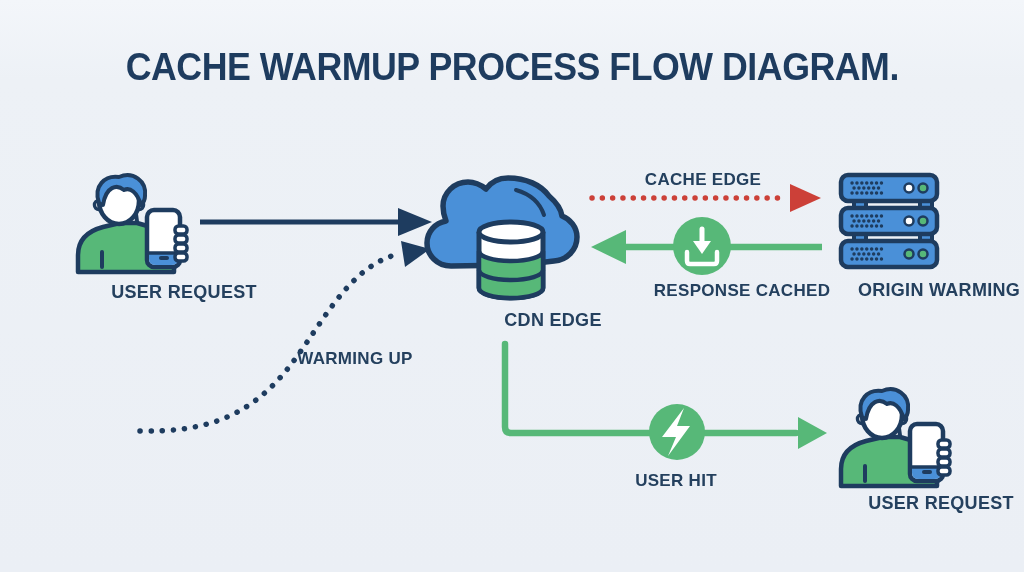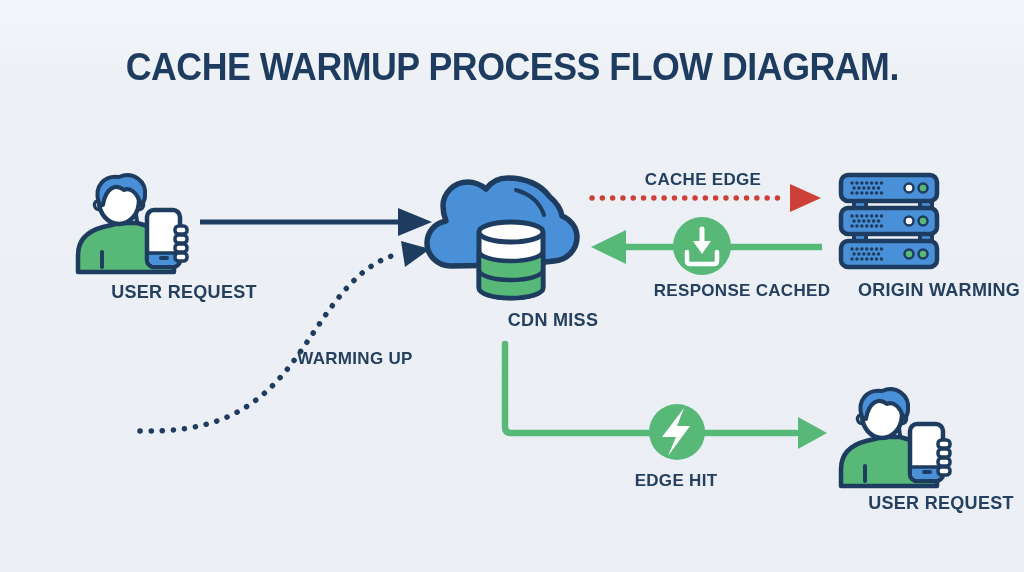--- a/index.html
+++ b/index.html
@@ -146,21 +146,21 @@
         <circle cx="909" cy="254" r="4.5" class="f-green s-navy" stroke-width="2.5"></circle>
         <circle cx="923" cy="254" r="4.5" class="f-green s-navy" stroke-width="2.5"></circle>
       </g>
     </g>
 
     <use href="#person" transform="translate(75,172)"></use>
     <use href="#person" transform="translate(838,386)"></use>
   </svg>
 
   <div class="lbl lbl-lg" style="left:136px; top:282px;">USER REQUEST</div>
-  <div class="lbl lbl-lg" style="left:505px; top:310px;">CDN MISS</div>
+  <div class="lbl lbl-lg" style="left:505px; top:310px;">CDN EDGE</div>
   <div class="lbl lbl-lg" style="left:891px; top:280px;">ORIGIN WARMING</div>
   <div class="lbl lbl-lg" style="left:893px; top:493px;">USER REQUEST</div>
 
   <div class="lbl" style="left:703px; top:170px;">CACHE EDGE</div>
   <div class="lbl" style="left:702px; top:281px;margin-left:40px;">RESPONSE CACHED</div>
   <div class="lbl" style="left:355px; top:349px;">WARMING UP</div>
-  <div class="lbl" style="left:676px; top:471px;">EDGE HIT</div>
+  <div class="lbl" style="left:676px; top:471px;">USER HIT</div>
 </div>
 
 </body></html>

